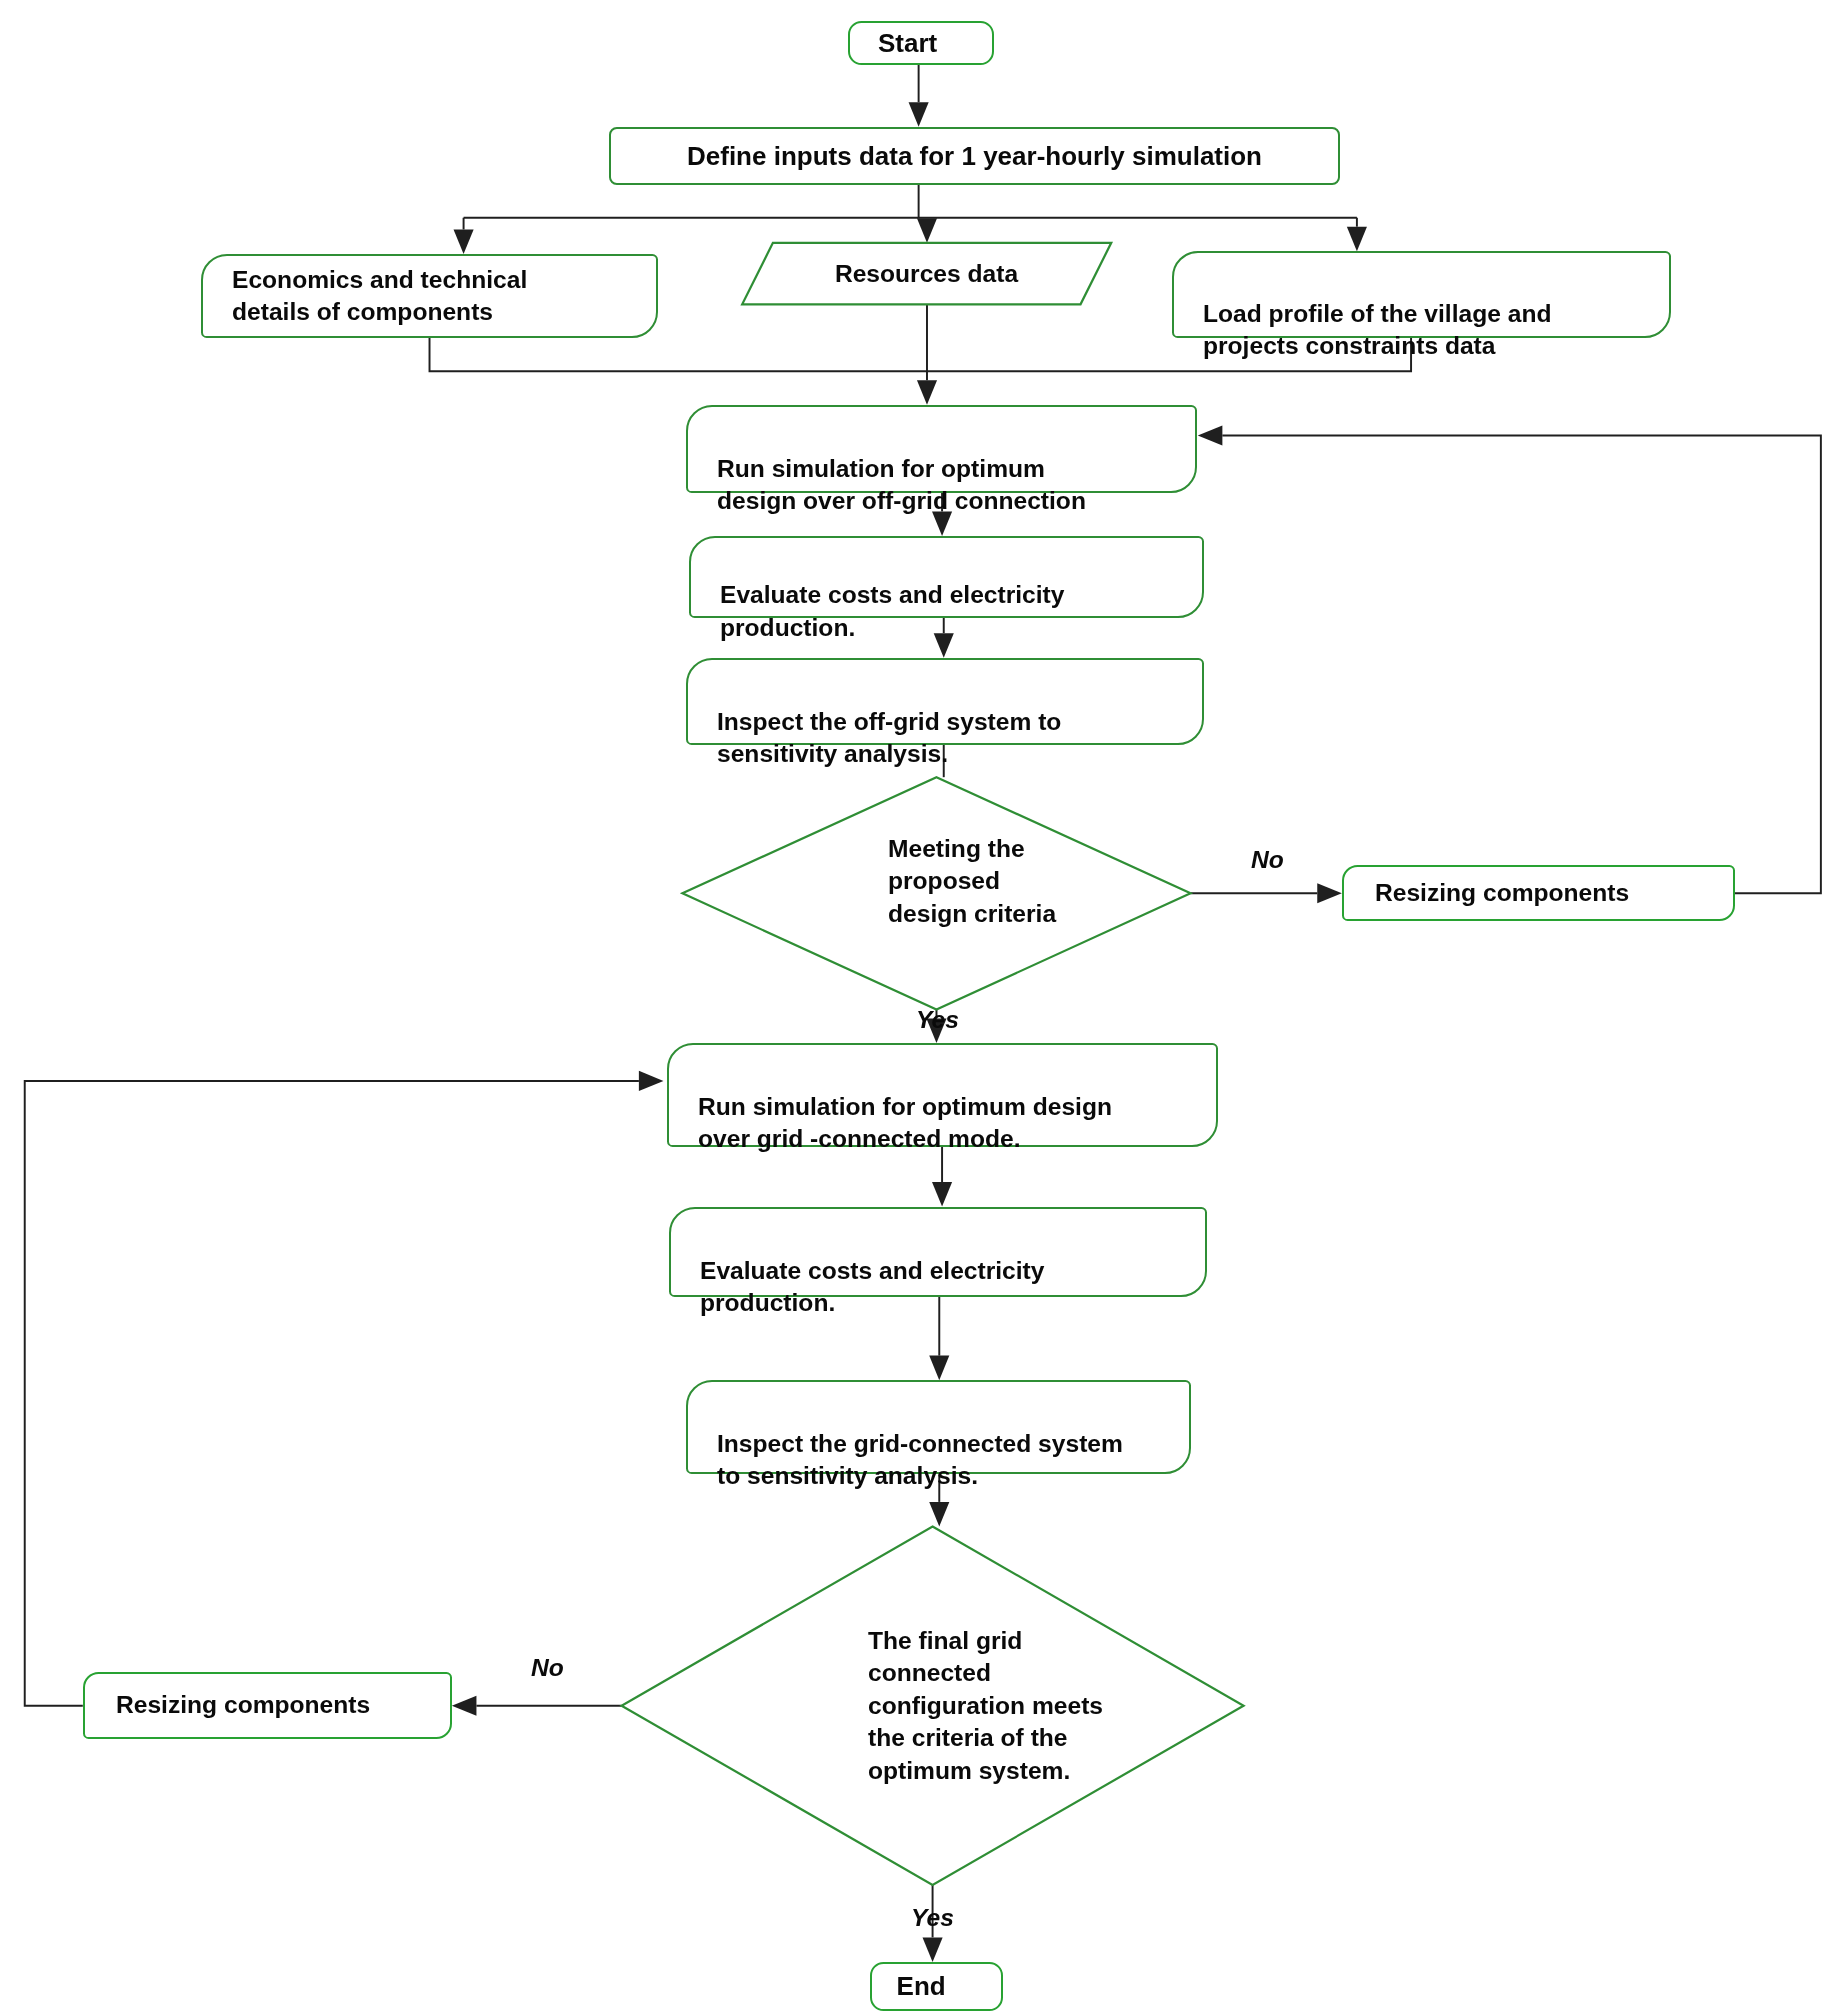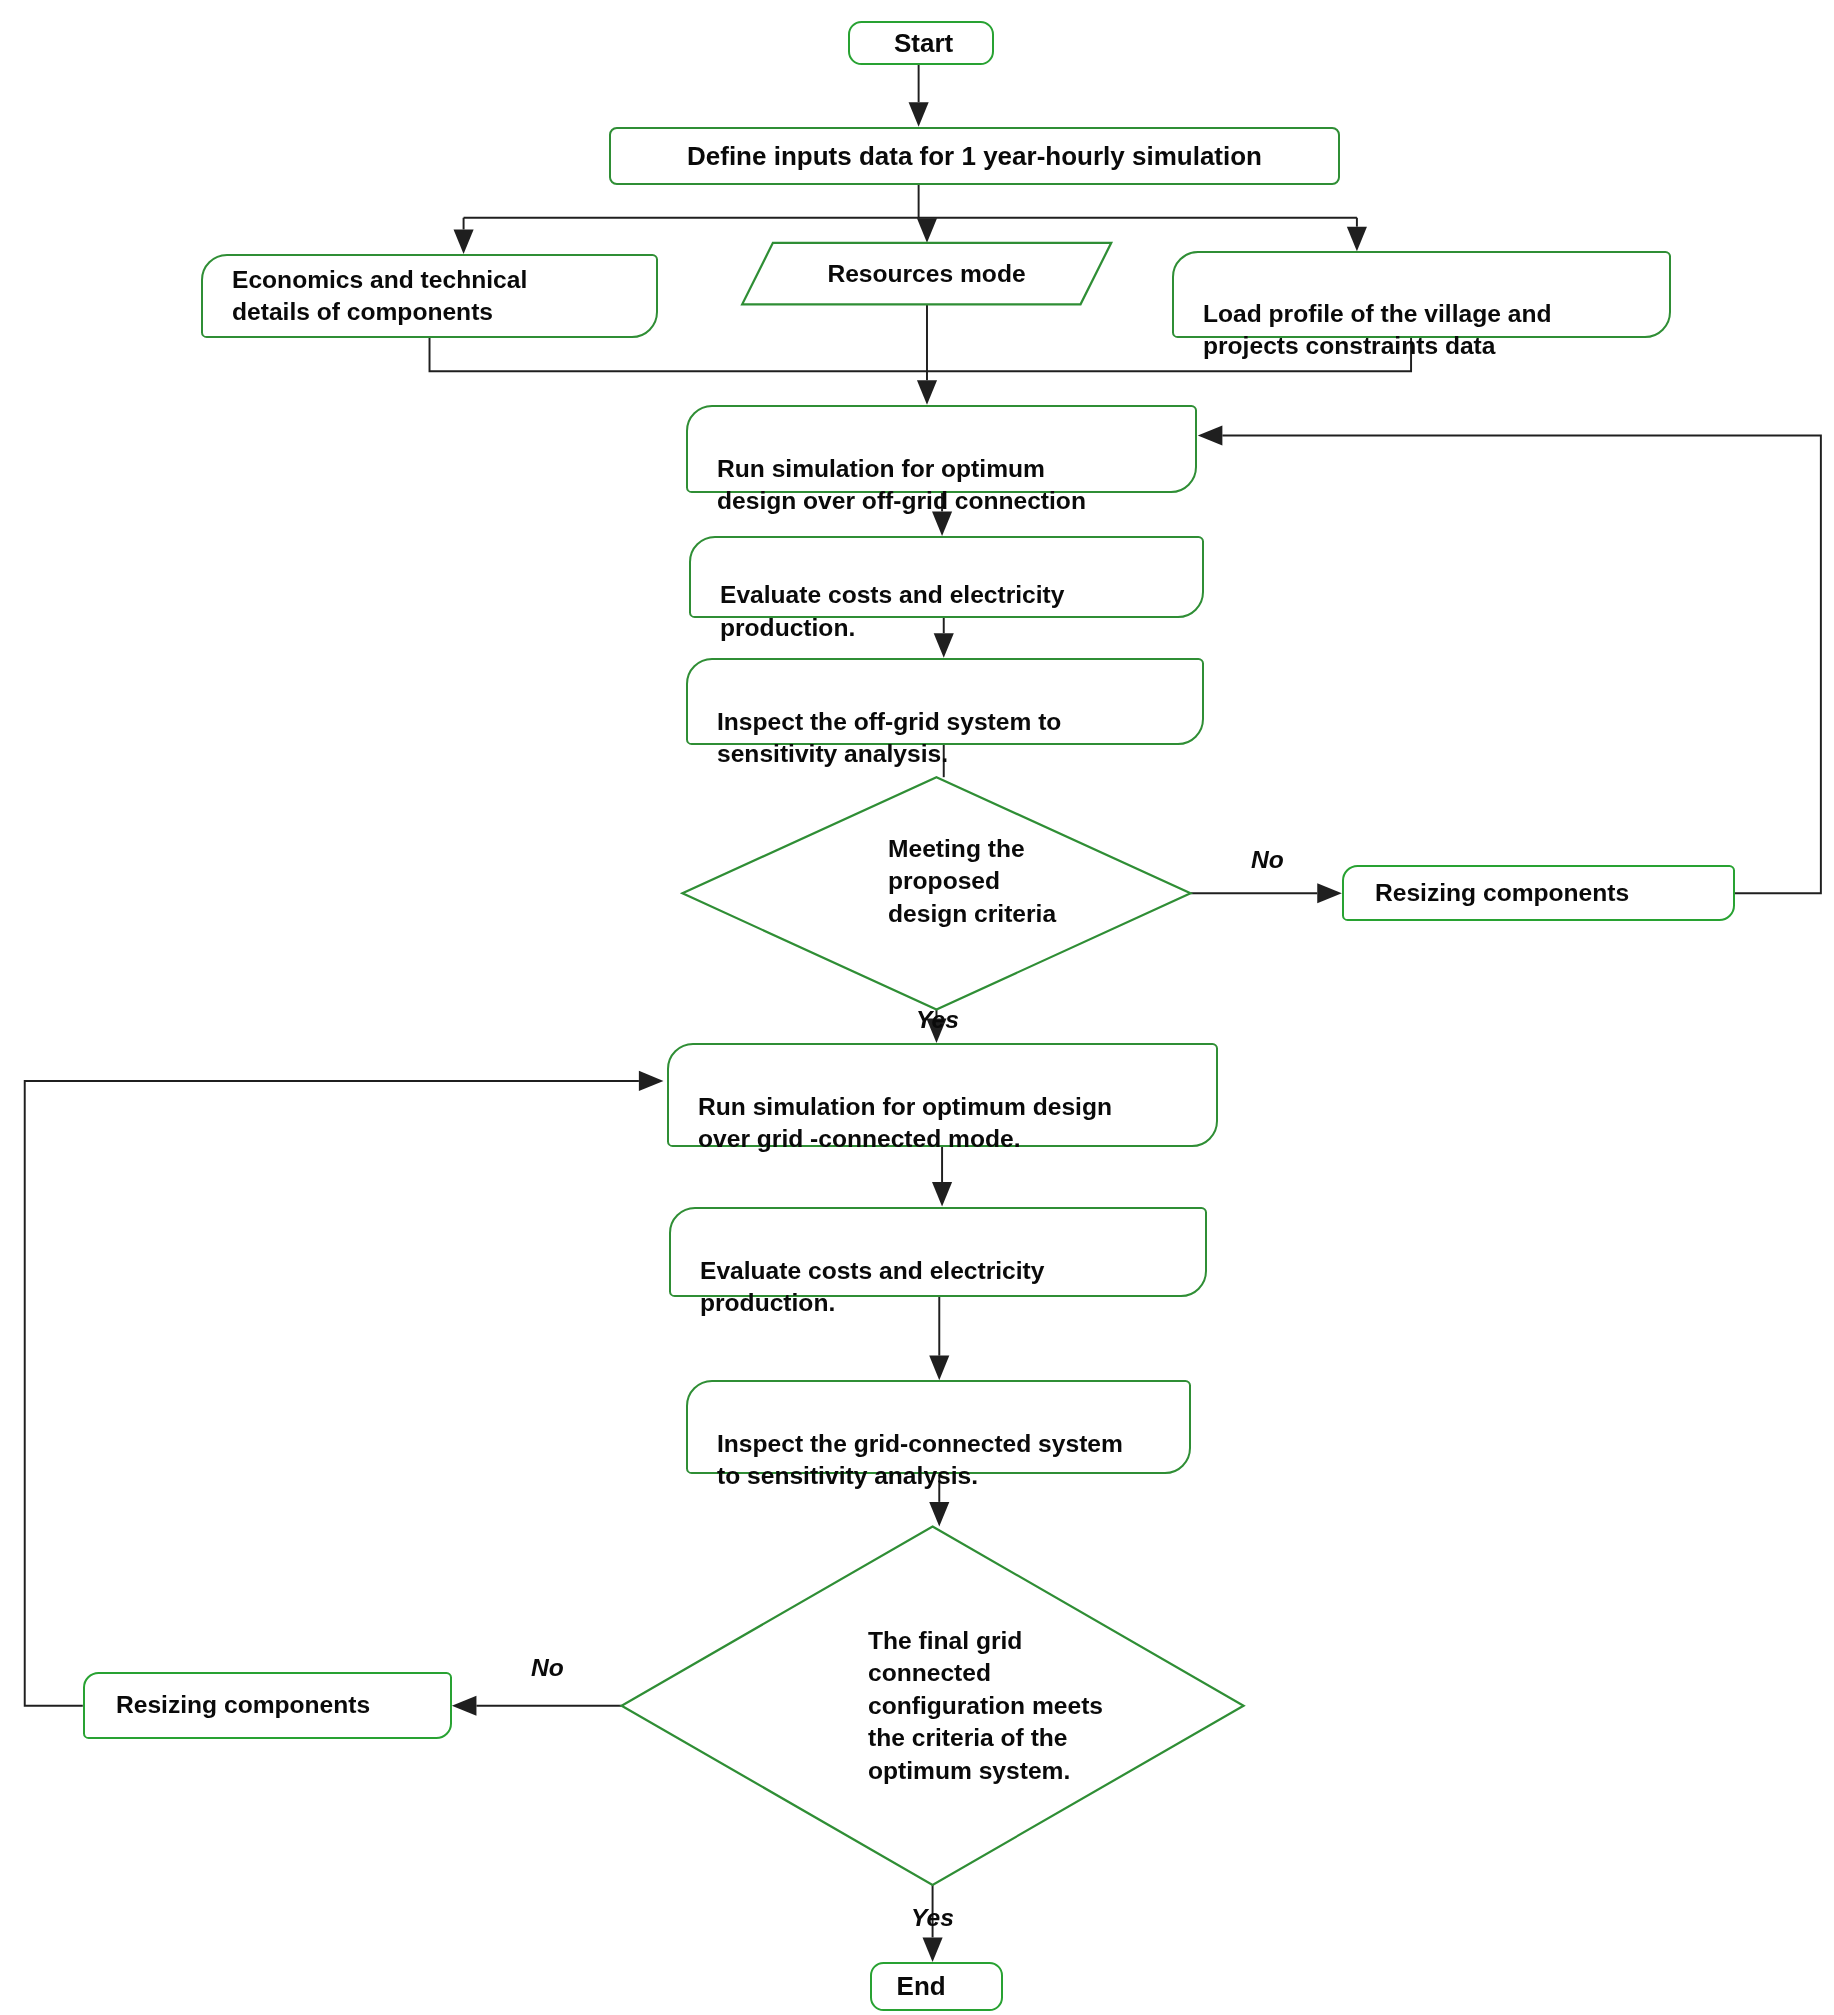--- a/index.html
+++ b/index.html
@@ -14,21 +14,21 @@
   #canvas{position:relative;width:1835px;height:2015px;background:var(--bg);overflow:hidden;}
   #wires{position:absolute;left:0;top:0;width:1835px;height:2015px;}
   #wires path{stroke:var(--line);stroke-width:3.5;fill:none;}
   #wires polygon.arrow{fill:var(--line);stroke:none;}
   #wires polygon.shape{fill:#ffffff;stroke:var(--green);stroke-width:4;}
   .node{position:absolute;background:#fff;border:2.2px solid var(--green);box-sizing:border-box;
         font-size:24.6px;line-height:1.32;white-space:pre-line;}
   .proc{border-radius:26px 5.6px 26px 5.6px;padding:13.4px 15.6px 0 29px;}
   .proc-center{border-radius:26px 5.6px 26px 5.6px;display:flex;align-items:center;padding:0 2px 0 29px;}
   .term{border:2.8px solid var(--green2);border-radius:13.4px;display:flex;align-items:center;
-        padding-left:44px;font-size:26px;}
+        padding-left:28px;font-size:26px;}
   .banner{border-radius:7.8px;display:flex;align-items:center;justify-content:center;
           text-align:center;font-size:26px;}
   .alt-term{border:2.8px solid var(--green2);border-radius:15.6px 5.6px 15.6px 5.6px;display:flex;
             align-items:center;padding-left:31px;}
   .freetext{position:absolute;font-size:24.6px;line-height:1.32;white-space:pre-line;}
   .edge-label{position:absolute;font-size:24.6px;text-align:center;font-style:italic;}
 </style>
 </head>
 <body>
 
@@ -87,21 +87,21 @@
 
   <div class="node banner" style="left:609px;top:127px;width:731px;height:58px;">
     <span>Define inputs data for 1 year-hourly simulation</span>
   </div>
 
   <div class="node proc-center" style="left:201px;top:254px;width:457px;height:84px;">
     <span>Economics and technical
 details of components</span>
   </div>
 
-  <div class="freetext" style="left:759px;top:258px;width:335px;text-align:center;">Resources mode</div>
+  <div class="freetext" style="left:759px;top:258px;width:335px;text-align:center;">Resources data</div>
 
   <div class="node proc" style="left:686px;top:405px;width:511px;height:88px;">
     <span>Run simulation for optimum
 design over off-grid connection</span>
   </div>
 
   <div class="node proc" style="left:1172px;top:251px;width:499px;height:87px;padding-top:12.3px;">
     <span>Load profile of the village and
 projects constraints data</span>
   </div>

